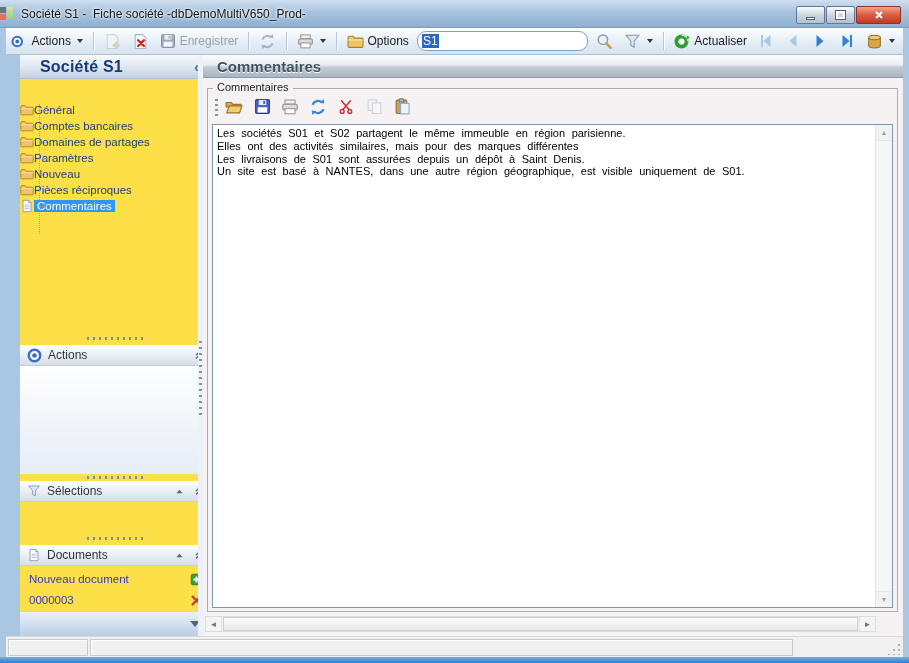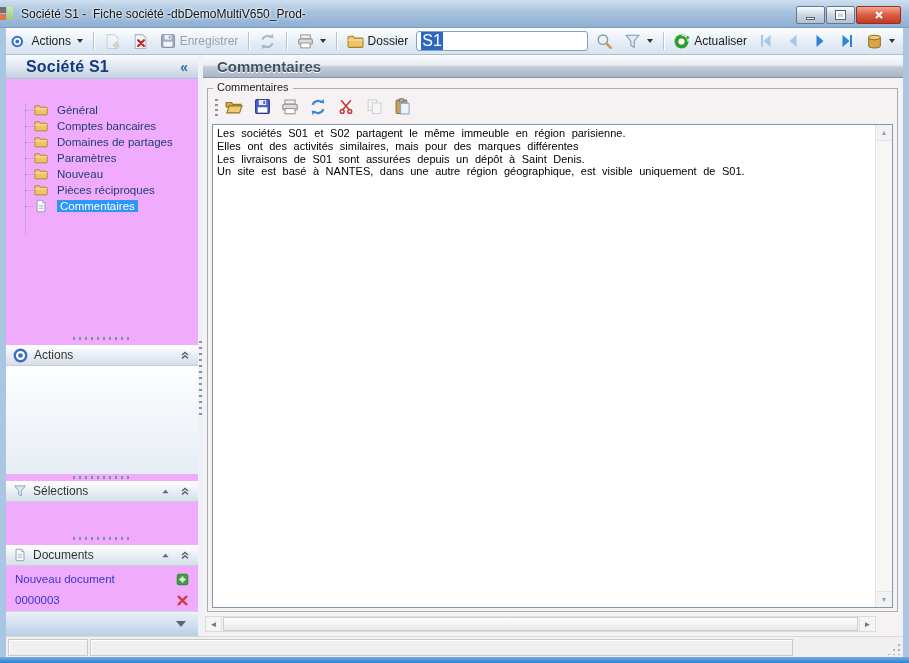--- a/index.html
+++ b/index.html
@@ -26,50 +26,50 @@
 
   
   .toolbar { position:absolute; top:28px; left:6px; width:897px; height:27px;
     background:linear-gradient(#fdfeff,#e3ecf5 60%,#d8e3ef); border-bottom:1px solid #aebfd2;
     display:flex; align-items:center; padding:0 5px; gap:5px; }
   .tsep { width:1px; height:18px; background:#b6c4d4; box-shadow:1px 0 0 #fff; margin:0 2px; }
   .tbtn { display:flex; align-items:center; gap:4px; padding:1px 3px; border-radius:2px; }
   .tlabel { font-size:12px; color:#1a1a1a; }
   .tlabel.gray { color:#9aa0a8; }
   .caret { width:0; height:0; border-left:3.5px solid transparent; border-right:3.5px solid transparent; border-top:4px solid #333; margin-left:2px; }
-  .search-box { width:228px; height:20px; background:#fff; border:1px solid #7ba2c8; border-radius:3px;
-    display:flex; align-items:center; padding:0 4px; font-size:16px; }
+  .search-box { width:228px; height:20px; background:#fff; border:1px solid #7ba2c8; border-radius:9px;
+    display:flex; align-items:center; padding:0 4px; font-size:12px; }
   .sel-text { background:#2d66c3; color:#fff; padding:0 1px; }
   .dis { opacity:.5; filter:saturate(.35); }
   .navic { color:#2f80d6; }
   .navic.pale { color:#a9c7e6; }
 
   
-  .sidebar { position:absolute; top:55px; left:6px; width:192px; bottom:27px; background:#f0abfc; overflow:hidden;text-decoration:underline; }
+  .sidebar { position:absolute; top:55px; left:20px; width:192px; bottom:27px; background:#fde047; overflow:hidden;text-decoration:underline; }
   .vsplit { position:absolute; top:55px; left:198px; width:5px; bottom:27px; background:#edf2f8; }
   .vsplit .grip { position:absolute; left:1px; top:285px; width:3px; height:75px;
     background:repeating-linear-gradient(0deg,#8494a8 0 2px,transparent 2px 6px); }
   .main { position:absolute; top:55px; left:203px; right:6px; bottom:27px; background:#f6f2f3; }
 
   
   .side-title { position:absolute; top:0; left:0; right:0; height:24px;
     background:linear-gradient(#f8fafd,#dde6f0 55%,#c3d1e1); border-bottom:1px solid #b2c2d4;
     display:flex; align-items:center; padding:0 10px 0 20px; }
   .side-title .t { font-size:16px; font-weight:bold; color:#17397b; letter-spacing:.2px; }
   .collapse-left { margin-left:auto; color:#3a6ea5; font-size:14px; font-weight:bold; line-height:1; }
 
   .phdr { position:absolute; left:0; right:0; height:21px;
     background:linear-gradient(#ffffff,#e2e8f1 70%,#d6deea); border-bottom:1px solid #c6d0dd;
     display:flex; align-items:center; gap:6px; padding:0 7px; }
   .phdr .pt { font-size:12px; color:#333; }
   .phdr .sp { margin-left:auto; display:flex; gap:8px; align-items:center; color:#5a6675; }
 
   .tree { position:absolute; left:0; right:0; top:47px; height:146px; }
   .tree .vline { position:absolute; left:19px; top:2px; height:130px; border-left:1px dotted #9aa5b5; }
-  .tree-item { position:relative; height:16px; display:flex; align-items:center; gap:9px; padding-left:28px;
+  .tree-item { position:relative; height:16px; display:flex; align-items:center; gap:0; 
     color:#1d3c7a; font-size:11.5px; }
   .tree-item .stub { position:absolute; left:19px; top:8px; width:8px; border-top:1px dotted #9aa5b5; }
   .tree-item .lbl.selected { background:#2e96f8; color:#fff; padding:0 3px; }
 
   .dots { position:absolute; left:50%; transform:translateX(-50%); width:58px; height:3px;
     background:repeating-linear-gradient(90deg,#7f8da0 0 2px,transparent 2px 6px); }
 
   .panel-body-actions { position:absolute; left:0; right:0; top:311px; height:108px;
     background:linear-gradient(#fdfeff,#e7edf5); }
 
@@ -297,21 +297,21 @@
       <svg class="ic" width="17" height="17">
           <use href="#i-printer"></use>
         </svg>
       <span class="caret"></span>
     </div>
     <div class="tsep"></div>
     <div class="tbtn">
       <svg class="ic" width="17" height="17">
           <use href="#i-folder"></use>
         </svg>
-      <span class="tlabel">Dossier</span>
+      <span class="tlabel">Options</span>
     </div>
     <div class="search-box">
       <span class="sel-text">S1</span>
     </div>
     <div class="tbtn">
         <svg class="ic" width="17" height="17">
           <use href="#i-magnifier"></use>
         </svg>
       </div>
     <div class="tbtn">

